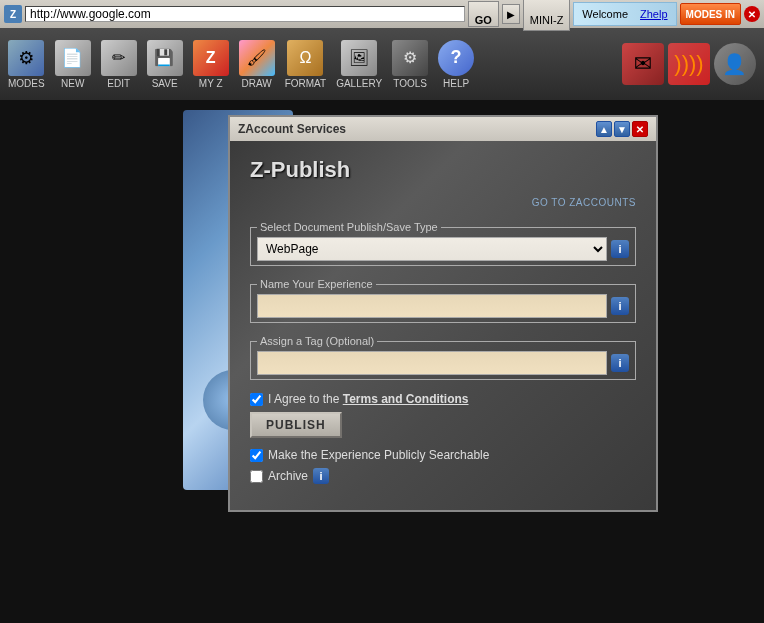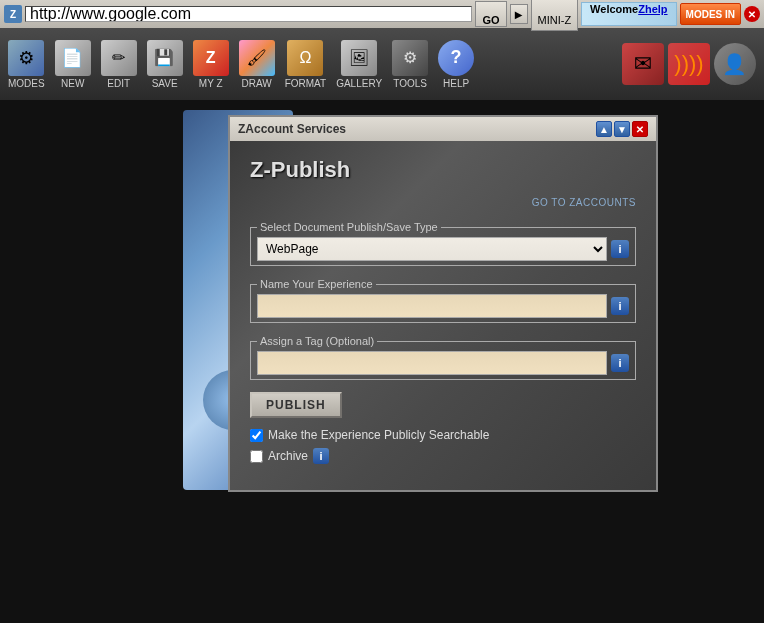--- a/index.html
+++ b/index.html
@@ -30,21 +30,21 @@
       border-radius: 2px;
       display: flex; align-items: center; justify-content: center;
       font-size: 10px; color: white; font-weight: bold;
     }
     .url-bar {
       flex: 1;
       height: 16px;
       border: 1px inset #999;
       background: white;
       padding: 0 4px;
-      font-size: 16px;
+      font-size: 12px;
     }
     .go-btn {
       height: 16px;
       padding: 12px 6px;
       background: linear-gradient(to bottom, #e8e4dc, #c8c4bc);
       border: 1px solid #888;
       font-size: 11px;
       font-weight: bold;
       cursor: pointer;
     }
@@ -60,27 +60,27 @@
     .mini-z-btn {
       height: 20px;
       padding: 16px 6px;
       background: linear-gradient(to bottom, #e8e4dc, #c8c4bc);
       border: 1px solid #888;
       font-size: 11px;
       cursor: pointer;
     }
     .welcome-area {
       display: flex;
-      gap: 0;
+      align-items: center;
+      gap: 12px;
       background: linear-gradient(to right, #c8e8f8, #a8d0e8);
       height: 24px;
       padding: 0 8px;
       border: 1px solid #88b8d8;
       font-size: 11px;
-      font-weight: bold;
     }
     .welcome-link {
       color: #0000cc;
       text-decoration: underline;
       cursor: pointer;
     }
     .sign-in-btn {
       height: 22px;
       background: linear-gradient(to bottom, #ff8844, #dd4400);
       border: 1px solid #cc3300;
@@ -478,20 +478,26 @@
         <fieldset class="fieldset-wrap">
           <legend>Assign a Tag (Optional)</legend>
           <div class="field-row">
             <input type="text" class="field-input" style="">
             <div class="info-icon">i</div>
           </div>
         </fieldset>
       </div>
 
       
+      <div class="checkbox-row">
+        <input type="checkbox" id="terms-cb" checked="" style="">
+        <label for="terms-cb" class="checkbox-label">
+          <span>I Agree to the </span><span class="terms-link">Terms and Conditions</span>
+        </label>
+      </div>
 
       
       <button class="publish-btn">PUBLISH</button>
 
       
       <div class="checkbox-row">
         <input type="checkbox" id="searchable-cb" checked="" style="">
         <label for="searchable-cb" class="checkbox-label">Make the Experience Publicly Searchable</label>
       </div>
 

